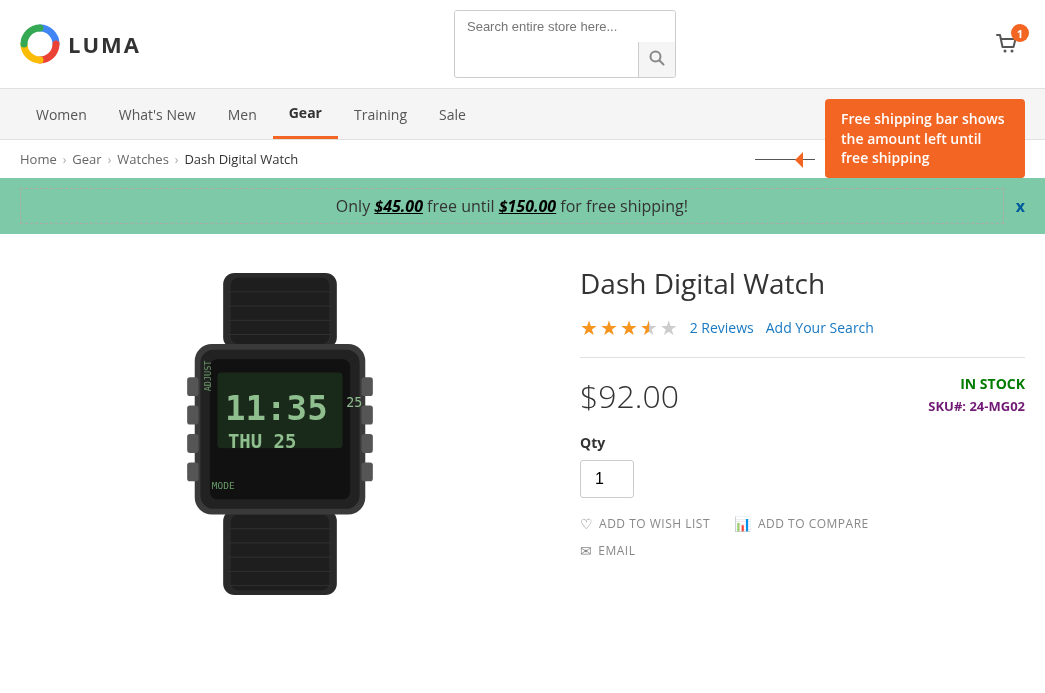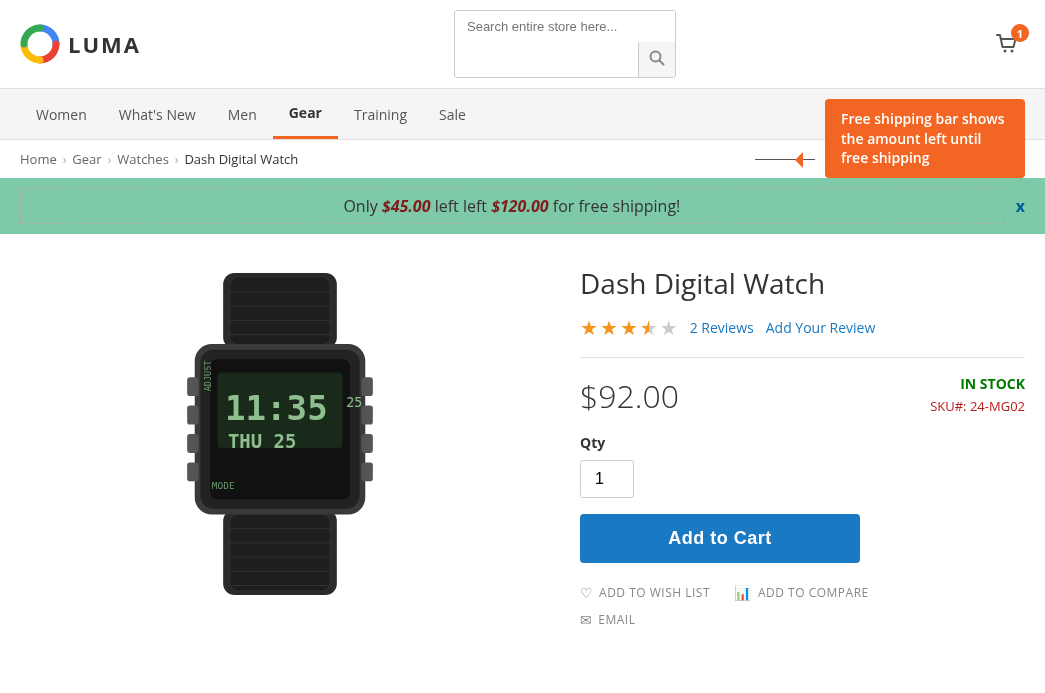--- a/index.html
+++ b/index.html
@@ -30,21 +30,21 @@
 
     
     .breadcrumb { padding: 10px 20px; display: flex; align-items: center; gap: 6px; font-size: 13px; color: #666; }
     .breadcrumb a { color: #666; text-decoration: none; }
     .breadcrumb-sep { color: #aaa; font-size: 12px; }
     .breadcrumb-current { color: #333; }
 
     
     .shipping-bar { background: #7ec9a8; padding: 10px 20px; display: flex; align-items: center; justify-content: space-between; }
     .shipping-bar-text { width: 100%; text-align: center; font-size: 16px; color: #333; border: 1px dashed #aaa; padding: 6px 10px; display: inline-block; }
-    .shipping-amount { color: #7f1d1d; font-weight: bold; font-style: italic; }
+    .shipping-amount { color: #000000; font-weight: bold; font-style: italic; text-decoration: underline; }
     .shipping-close { color: #005a9c; font-size: 16px; font-weight: bold; cursor: pointer; margin-left: 12px; }
 
     
     .product-area { display: flex; padding: 20px; gap: 40px; }
     .product-image { flex: 0 0 520px; display: flex; align-items: flex-start; justify-content: center; min-height: 400px; }
     .watch-img { width: 340px; height: 360px; }
 
     
     .product-details { flex: 1; padding-top: 10px; }
     .product-title { font-size: 28px; font-weight: 400; color: #333; margin-bottom: 12px; }
@@ -58,21 +58,21 @@
     .reviews-link { color: #1979c3; text-decoration: none; font-size: 14px; }
     .add-review-link { color: #1979c3; text-decoration: none; font-size: 14px; }
     .divider-line { border: none; border-top: 1px solid #e0e0e0; margin: 8px 0 16px 0; }
 
     
     .price-stock-row { display: flex; align-items: flex-start; justify-content: space-between; margin-bottom: 16px; }
     .price { font-size: 32px; font-weight: 300; color: #333; }
     .stock-sku { text-align: right; }
     .in-stock { color: #007b00; font-size: 14px; font-weight: 700; text-transform: uppercase; }
     .sku { font-size: 13px; color: #888; margin-top: 4px; }
-    .sku span { color: #b91c1c; }
+    .sku span { color: #701a75; font-weight: bold; }
 
     
     .qty-label { font-size: 14px; color: #333; margin-bottom: 8px; font-weight: 700; }
     .qty-input { width: 54px; height: 38px; border: 1px solid #ccc; border-radius: 3px; text-align: center; font-size: 16px; margin-bottom: 16px; outline: none; }
 
     
     .add-to-cart-btn { background: #1979c3; color: #fff; border: none; border-radius: 4px; padding: 14px 48px; font-size: 18px; font-weight: 700; cursor: pointer; letter-spacing: 0.5px; display: block; width: 280px; margin-bottom: 20px; }
 
     
     .action-links { display: flex; flex-direction: column; gap: 8px; }
@@ -143,21 +143,21 @@
   <span class="breadcrumb-sep">›</span>
   <a href="#">Gear</a>
   <span class="breadcrumb-sep">›</span>
   <a href="#">Watches</a>
   <span class="breadcrumb-sep">›</span>
   <span class="breadcrumb-current">Dash Digital Watch</span>
 </div>
 
 <div class="shipping-bar">
   <span class="shipping-bar-text">
-    <span>Only </span><span class="shipping-amount">$45.00</span><span> left left </span><span class="shipping-amount">$120.00</span><span> for free shipping!</span>
+    <span>Only </span><span class="shipping-amount">$45.00</span><span> free until </span><span class="shipping-amount">$150.00</span><span> for free shipping!</span>
   </span>
   <span class="shipping-close">x</span>
 </div>
 
 <div class="product-area">
 
   <div class="product-image">
     <svg class="watch-img" viewBox="0 0 340 380" xmlns="http://www.w3.org/2000/svg">
 
       <rect x="110" y="20" width="120" height="80" rx="12" fill="#2a2a2a"></rect>
@@ -210,40 +210,39 @@
 
     <div class="rating-row">
       <div class="stars">
         <span class="star filled">★</span>
         <span class="star filled">★</span>
         <span class="star filled">★</span>
         <span class="star filled" style="background: linear-gradient(to right, #f7941d 50%, #ccc 50%); -webkit-background-clip: text; -webkit-text-fill-color: transparent;">★</span>
         <span class="star empty">★</span>
       </div>
       <a href="#" class="reviews-link">2 Reviews</a>
-      <a href="#" class="add-review-link">Add Your Review</a>
+      <a href="#" class="add-review-link">Add Your Search</a>
     </div>
 
     <hr class="divider-line">
 
     <div class="price-stock-row">
       <span class="price">$92.00</span>
       <div class="stock-sku">
         <div class="in-stock">IN STOCK</div>
         <div class="sku">
           <span>SKU#:</span>
           <span>24-MG02</span>
         </div>
       </div>
     </div>
 
     <div class="qty-label">Qty</div>
     <input class="qty-input" type="number" value="1" min="1" style="">
 
-    <button class="add-to-cart-btn">Add to Cart</button>
 
     <div class="action-links">
       <div class="action-row">
         <a href="#" class="action-link">
           <span class="action-icon">♡</span>
           <span>ADD TO WISH LIST</span>
         </a>
         <a href="#" class="action-link">
           <span class="action-icon">📊</span>
           <span>ADD TO COMPARE</span>

